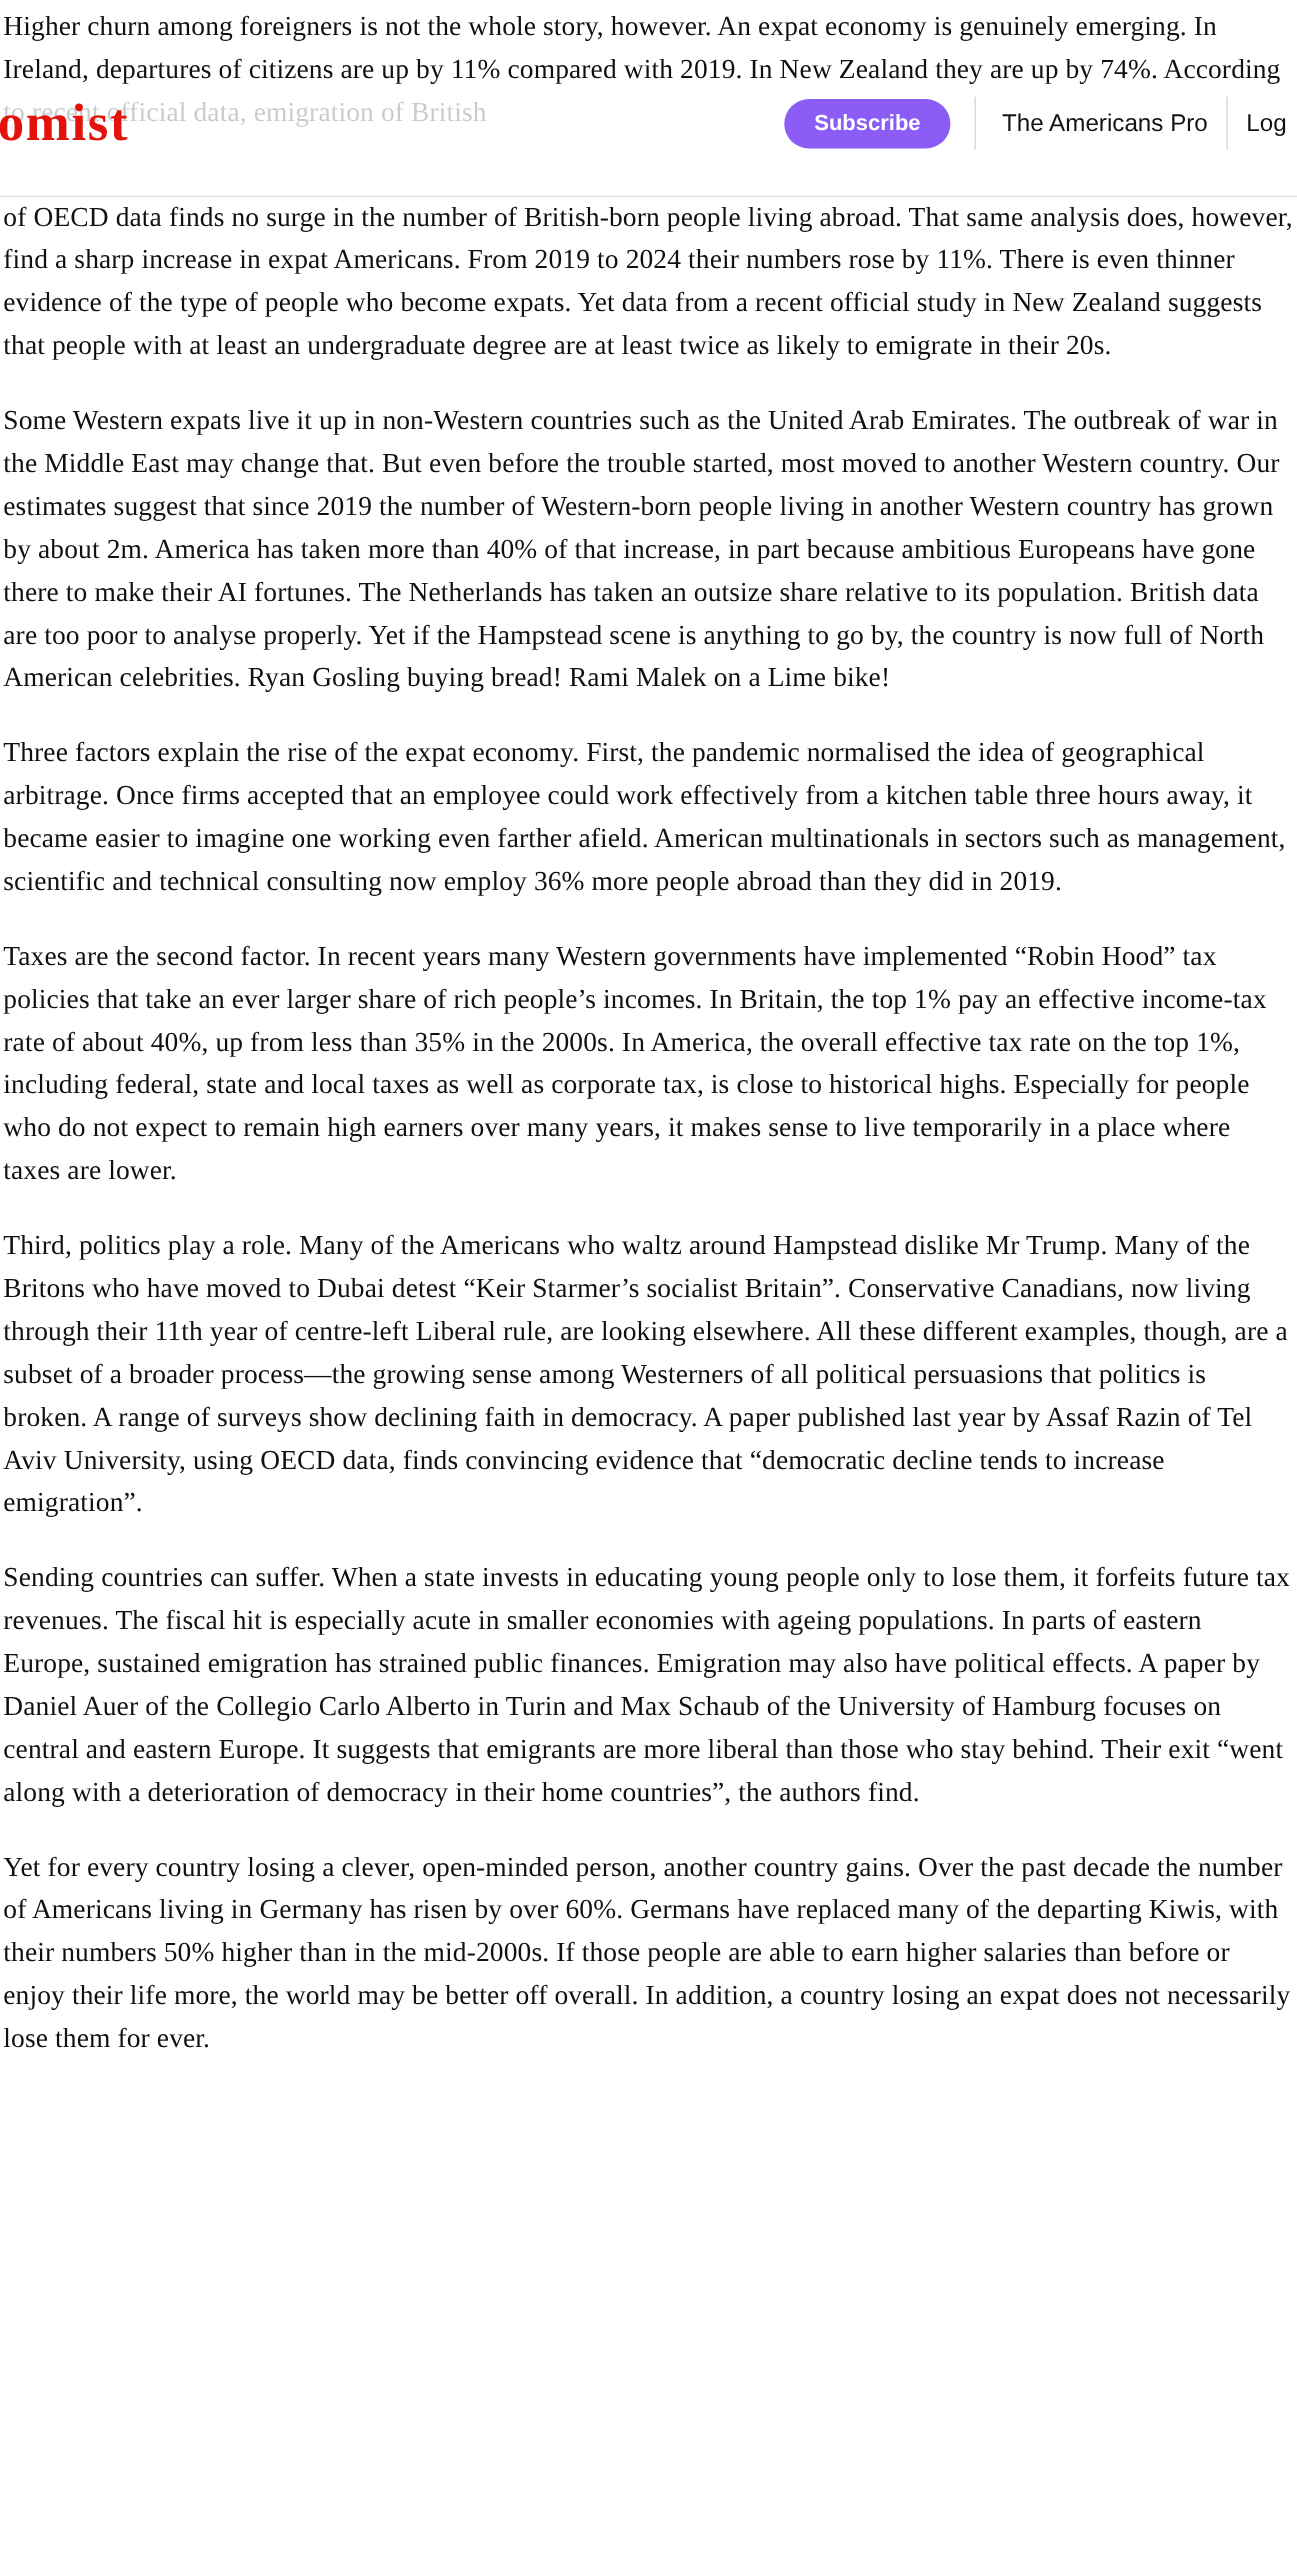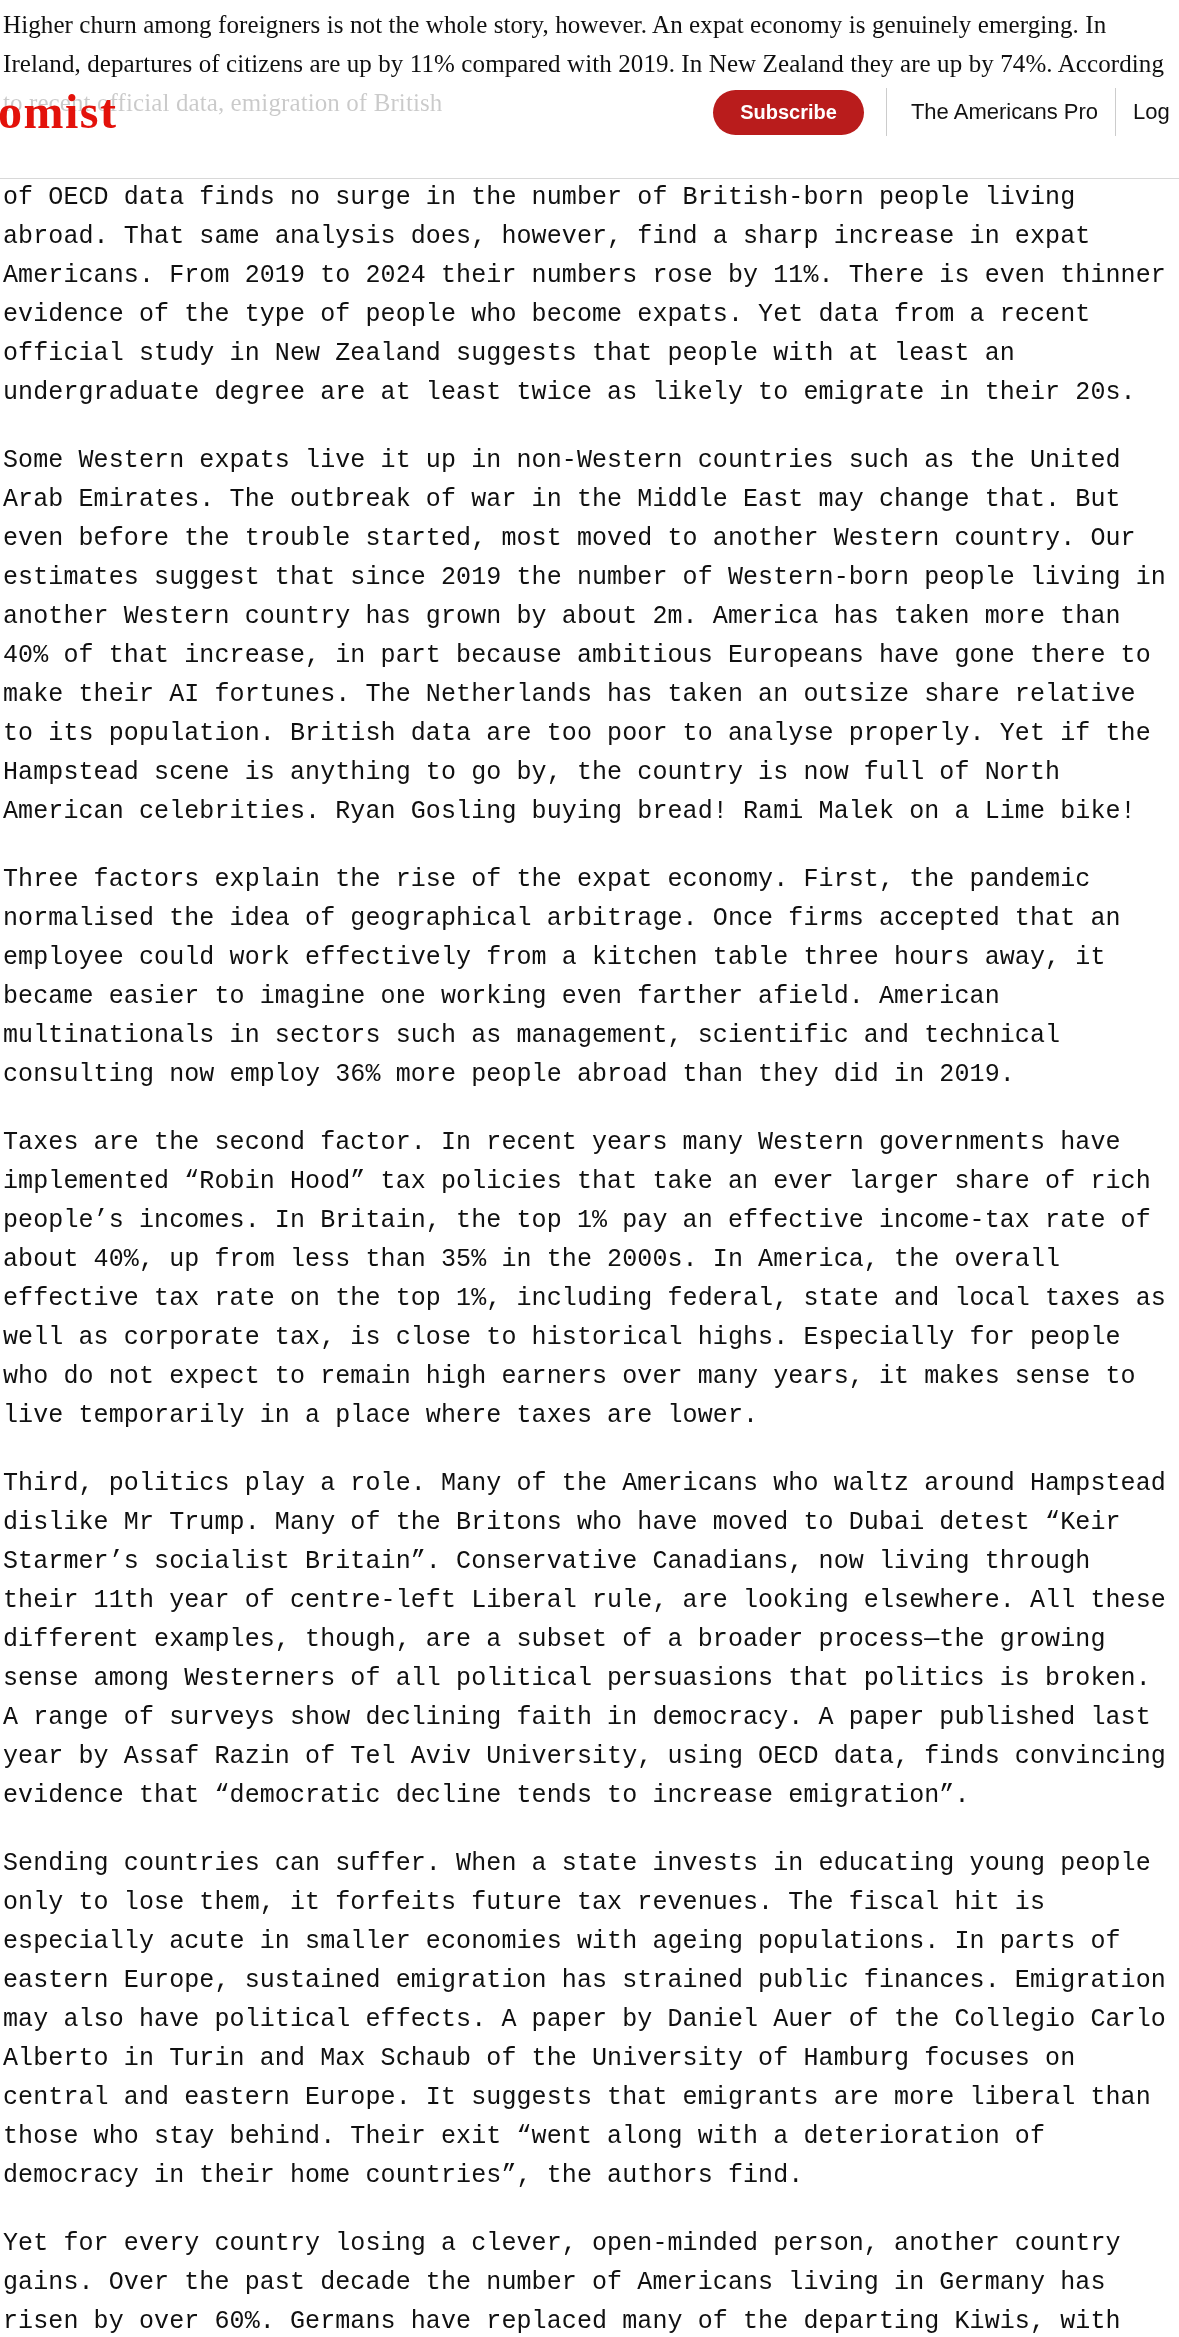--- a/index.html
+++ b/index.html
@@ -27,21 +27,21 @@
     right: 3px;
     z-index: 1;
   }
   #article-body {
     position: absolute;
     top: 178px;
     left: 3px;
     right: 3px;
     z-index: 1;
   }
-  #article-body p { margin: 0 0 29px 0; font-family: Liberation Mono, monospace; }
+  #article-body p { margin: 0 0 29px 0; }
 
   
   #site-header {
     position: absolute;
     top: 78px;
     left: 0;
     width: 1179px;
     height: 101px;
     background: rgba(255, 255, 255, 0.78);
     border-bottom: 1px solid #d8d8d8;
@@ -61,21 +61,21 @@
     margin-left: -2px;
     cursor: pointer;
     white-space: nowrap;
   }
   .header-nav {
     margin-left: auto;
     display: flex;
     align-items: center;
   }
   .subscribe-btn {
-    background: #b91c1c;
+    background: #8b5cf6;
     color: #ffffff;
     font-family: "Liberation Sans", sans-serif;
     font-size: 20px;
     font-weight: 600;
     border: none;
     border-radius: 23px;
     padding: 11px 27px;
     margin-right: 22px;
     cursor: pointer;
     white-space: nowrap;

